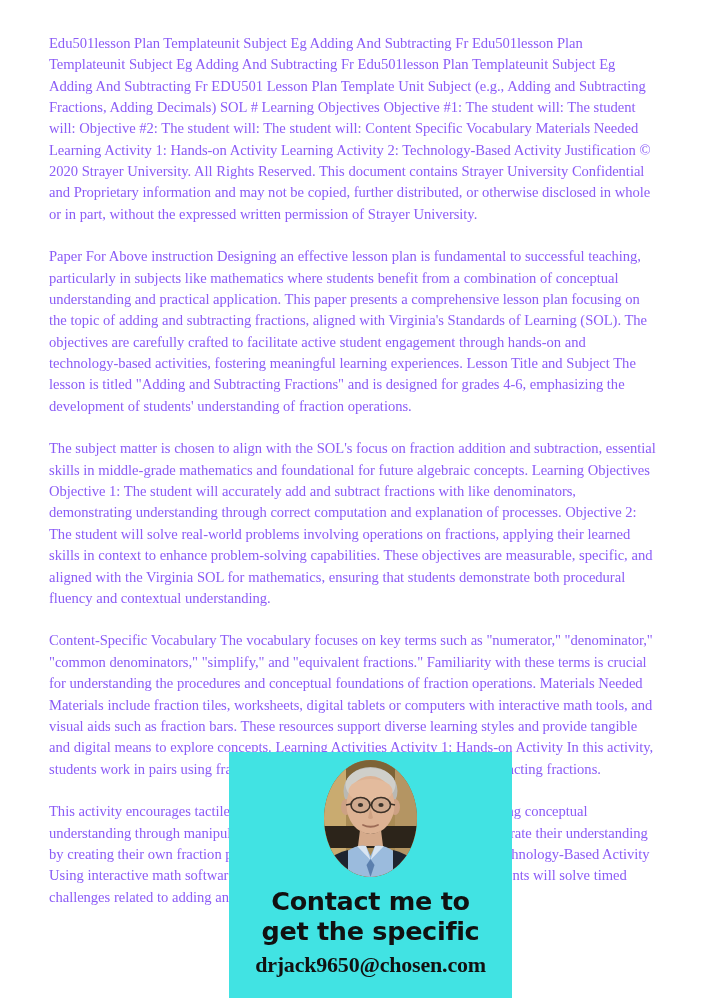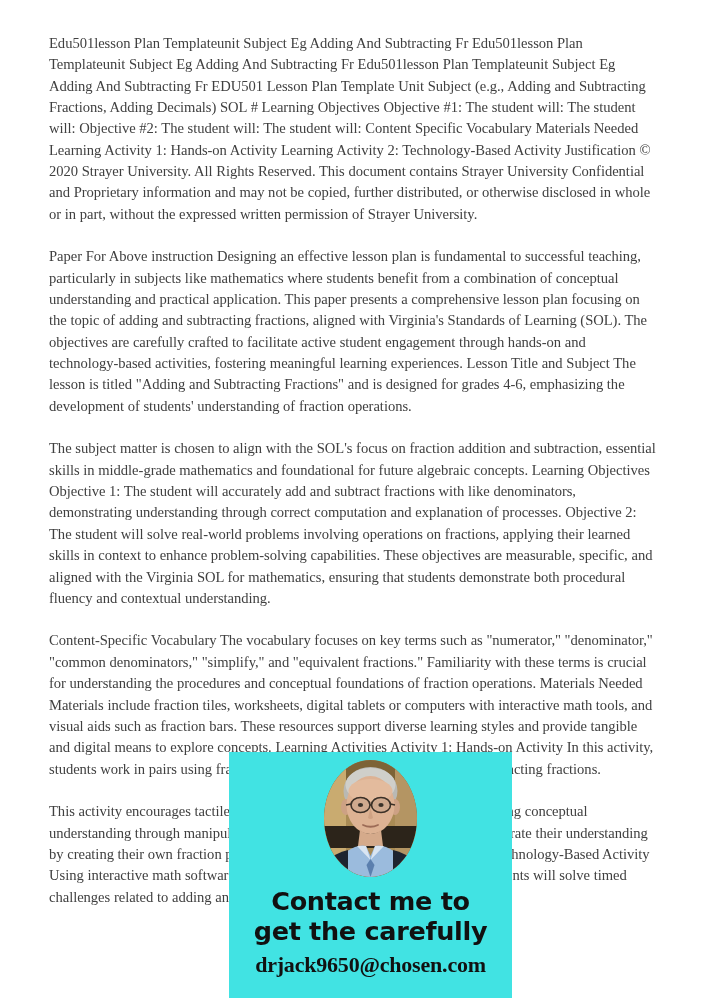--- a/index.html
+++ b/index.html
@@ -28,21 +28,21 @@
     position: absolute;
     left: 49px;
     top: 33px;
     width: 608px;
   }
 
   .para {
     font-family: "Liberation Serif", "DejaVu Serif", serif;
     font-size: 14.6px;
     line-height: 21.35px;
-    color: #404040;
+    color: #8b5cf6;
     text-align: left;
     margin: 0 0 21.3px 0;
     letter-spacing: -0.04px;
     word-spacing: 0.1px;
   }
   .para:last-child { margin-bottom: 0; }
 
   
   .overlay-card {
     position: absolute;
@@ -158,20 +158,20 @@
           <path d="M46.5 99 L42.5 105 L46.5 117 L50.5 105 Z" fill="#5b7fae"></path>
 
           <path d="M0 117 L0 104 Q12 92 24 90 L24 117 Z" fill="#1e2430"></path>
           <path d="M93 117 L93 104 Q81 92 69 90 L69 117 Z" fill="#1e2430"></path>
         </g>
       </svg>
     </div>
 
     <div class="overlay-headline">
       <div>Contact me to</div>
-      <div>get the carefully</div>
+      <div>get the specific</div>
     </div>
 
     <div class="overlay-email">drjack9650@chosen.com</div>
 
   </div>
 
 </div>
 
 </body></html>

